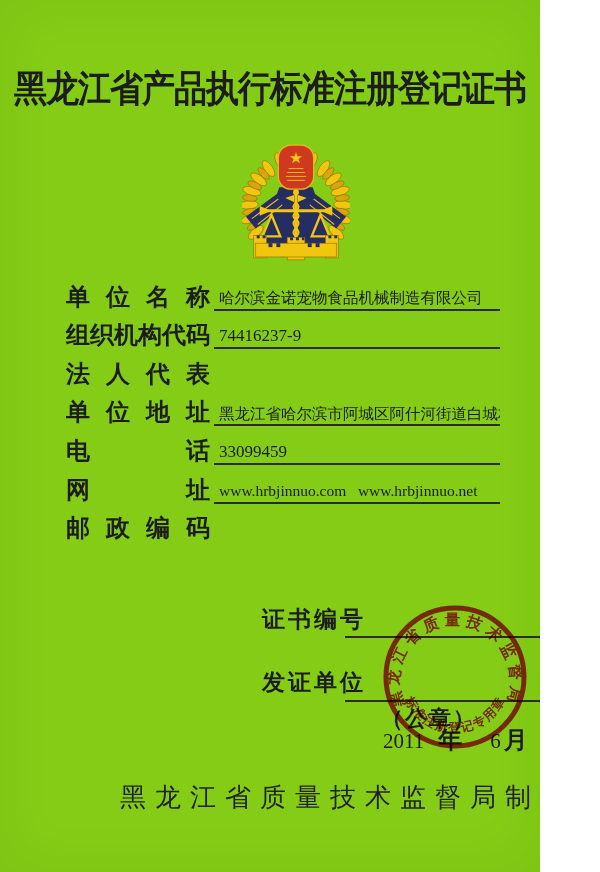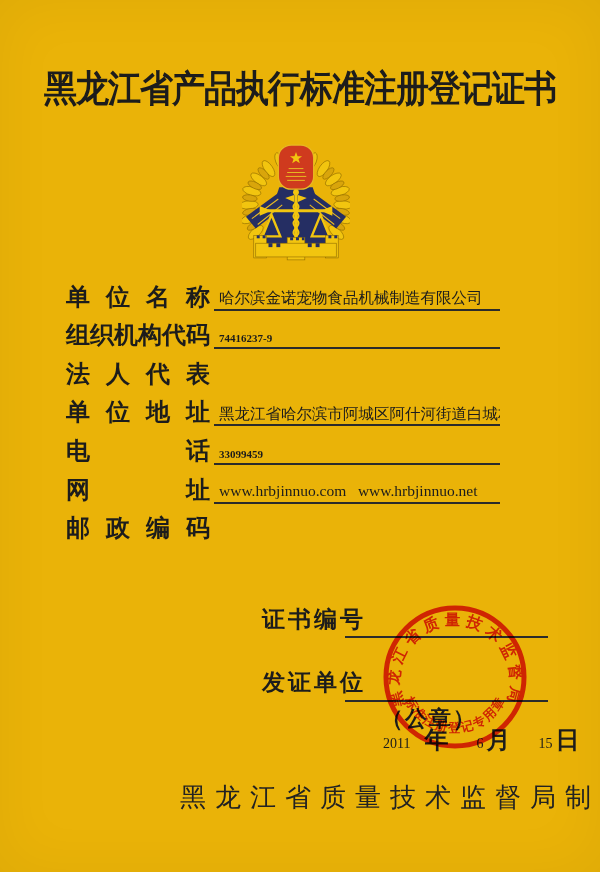--- a/index.html
+++ b/index.html
@@ -1,19 +1,19 @@
 <!DOCTYPE html>
 <html><head>
 <meta charset="utf-8">
 <style>
   * { margin:0; padding:0; box-sizing:border-box; }
   html,body { background:#ffffff; }
   body { font-family:"Liberation Serif","DejaVu Serif",serif; color:#1c1c1c; }
   .page {
-    position:relative; width:600px; height:872px; background:#eab308;
+    position:relative; width:540px; height:872px; background:#84cc16;
     overflow:hidden; box-shadow: inset 0 0 60px rgba(0,0,0,0.05);
   }
   .title {
     position:absolute; top:64px; left:0; width:100%;
     text-align:center; font-size:33px; font-weight:bold; letter-spacing:-1px;
     transform:scaleY(1.12); transform-origin:top center; white-space:nowrap;
   }
   .emblem { position:absolute; left:242px; top:137px; width:108px; height:126px; }
 
   
@@ -21,31 +21,31 @@
   .field-row { height:38.6px; display:flex; align-items:flex-end; }
   .field-label {
     width:144px; font-size:24px; font-weight:bold; line-height:1;
     display:flex; justify-content:space-between; margin-bottom:2px; white-space:nowrap;
   }
   .field-value {
     flex:1; margin-left:4px; border-bottom:2px solid #2b2b2b;
     font-size:15.5px; line-height:1; padding:0 2px 3px 5px; white-space:pre;
     overflow:hidden;
   }
-  .mono-ish { font-size:11px;font-weight:bold; }
+  .mono-ish { font-size:17px; }
 
   
   .blk-label { position:absolute; font-size:23px; font-weight:bold; letter-spacing:3px; white-space:nowrap; }
   .blk-line  { position:absolute; left:345px; width:203px; border-bottom:2px solid #2b2b2b; height:0; }
   .issuer-placeholder { position:absolute; left:381px; top:704px; font-size:22px; font-weight:bold; letter-spacing:2px; white-space:nowrap; }
 
   .date-row {
     position:absolute; left:383px; top:724px; display:flex; align-items:baseline; white-space:nowrap;
   }
-  .date-num  { font-size:14px; }
+  .date-num  { font-size:21px; }
   .date-unit { font-size:24px; font-weight:bold; }
   .g16 { margin-left:14px; } .g20 { margin-left:28px; } .g4 { margin-left:3px; }
 
   .footer {
     position:absolute; top:780px; left:0; width:100%; text-align:right;
     font-size:26px; letter-spacing:9px; white-space:nowrap; color:#222;
   }
 
   .seal { position:absolute; left:380px; top:602px; width:150px; height:150px;
           mix-blend-mode:multiply; opacity:.93; }

